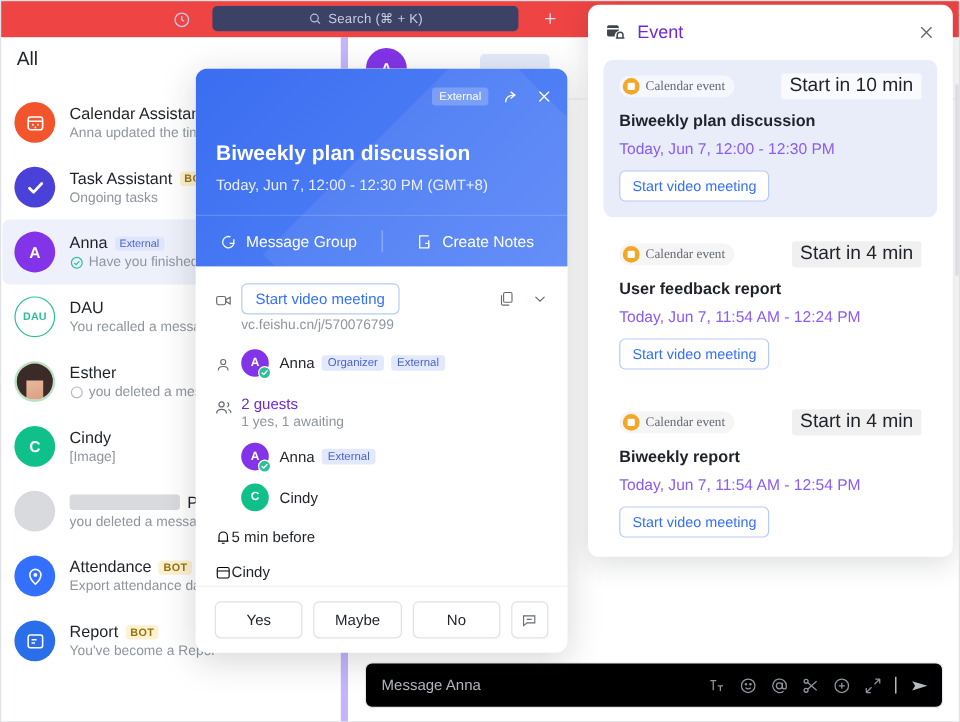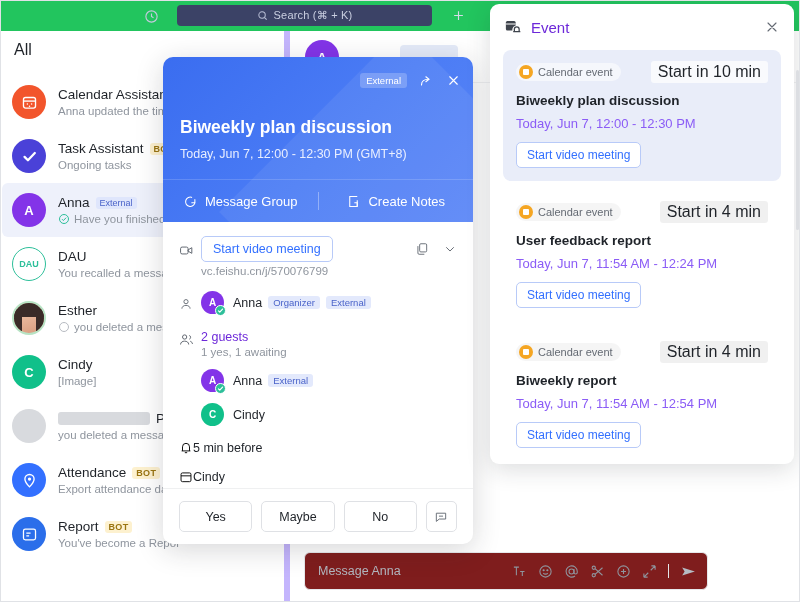--- a/index.html
+++ b/index.html
@@ -13,21 +13,21 @@
     position: relative;
     width: 800px; height: 602px;
     background: #fff;
     overflow: hidden;
   }
 
   
   .topbar {
     position: absolute; top: 0; left: 0;
     width: 800px; height: 31px;
-    background: #22c55e;
+    background: #ef4444;
     display: flex; align-items: center;
     z-index: 4;
   }
   .topbar .history-btn {
     position: absolute; left: 141px; top: 6px;
     width: 20px; height: 20px;
     display: flex; align-items: center; justify-content: center;
     color: #c4c9dd;
   }
   .topbar .search-box {
@@ -139,23 +139,23 @@
     background: #8334e8; color: #fff;
     display:flex; align-items:center; justify-content:center;
     font-size: 13px; font-weight: 600;
   }
   .chat-head .pill {
     position:absolute; left: 110px; top: 14px;
     width: 58px; height: 17px; border-radius: 4px; background: #e4eaf8;
   }
   .composer {
     position: absolute; left: 14px; bottom: 12px;
-    width: 404px; height: 38px;
+    width: 482px; height: 38px;
     border: 1px solid #e6e8eb; border-radius: 6px;
-    background: #7f1d1d;
+    background: #000000;
     display: flex; align-items: center;
   }
   .composer .ph {
     position: absolute; left: 13px; font-size: 12.5px; color: #b2b7bf;
   }
   .composer .tools {
     position: absolute; right: 10px;
     display: flex; align-items: center; gap: 11px;
     color: #8f959e;
   }
@@ -319,21 +319,21 @@
   .ev-card.highlight .ev-chip { background: rgba(255,255,255,0.55); }
   .ev-dot {
     width: 14px; height: 14px; border-radius: 50%;
     background: #f5a623;
     display: flex; align-items: center; justify-content: center;
   }
   .ev-dot i {
     width: 6px; height: 6px; background: #fff; border-radius: 1px;
     display:block;
   }
-  .ev-chip-txt { font-size: 11px; color: #646a73; }
+  .ev-chip-txt { font-size: 11px; color: #646a73; font-family: Liberation Serif, serif; }
   .ev-start {
     margin-left: auto; font-size: 16px; color: #1f2329;
     background: rgba(0,0,0,0.06); border-radius: 3px; padding: 2px 7px;
   }
   .ev-card.highlight .ev-start { background: rgba(255,255,255,0.7); }
   .ev-title {
     margin-top: 10px; font-size: 13.5px; color: #1f2329; font-weight: 600;
   }
   .ev-time { margin-top: 8px; font-size: 13px; color: #8b5cf6; }
   .ev-btn {

